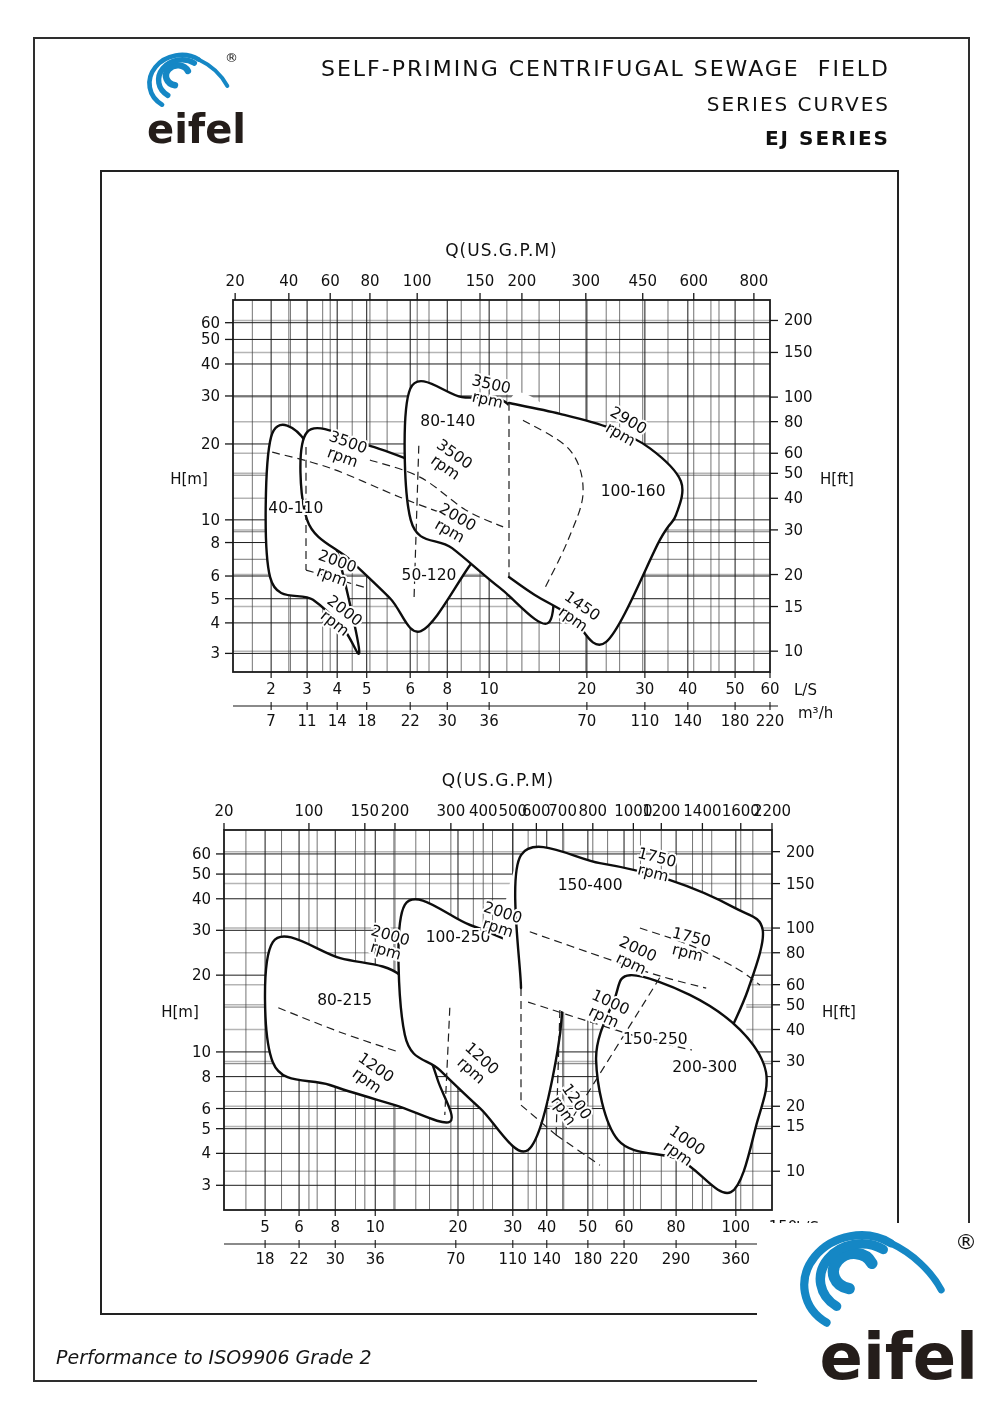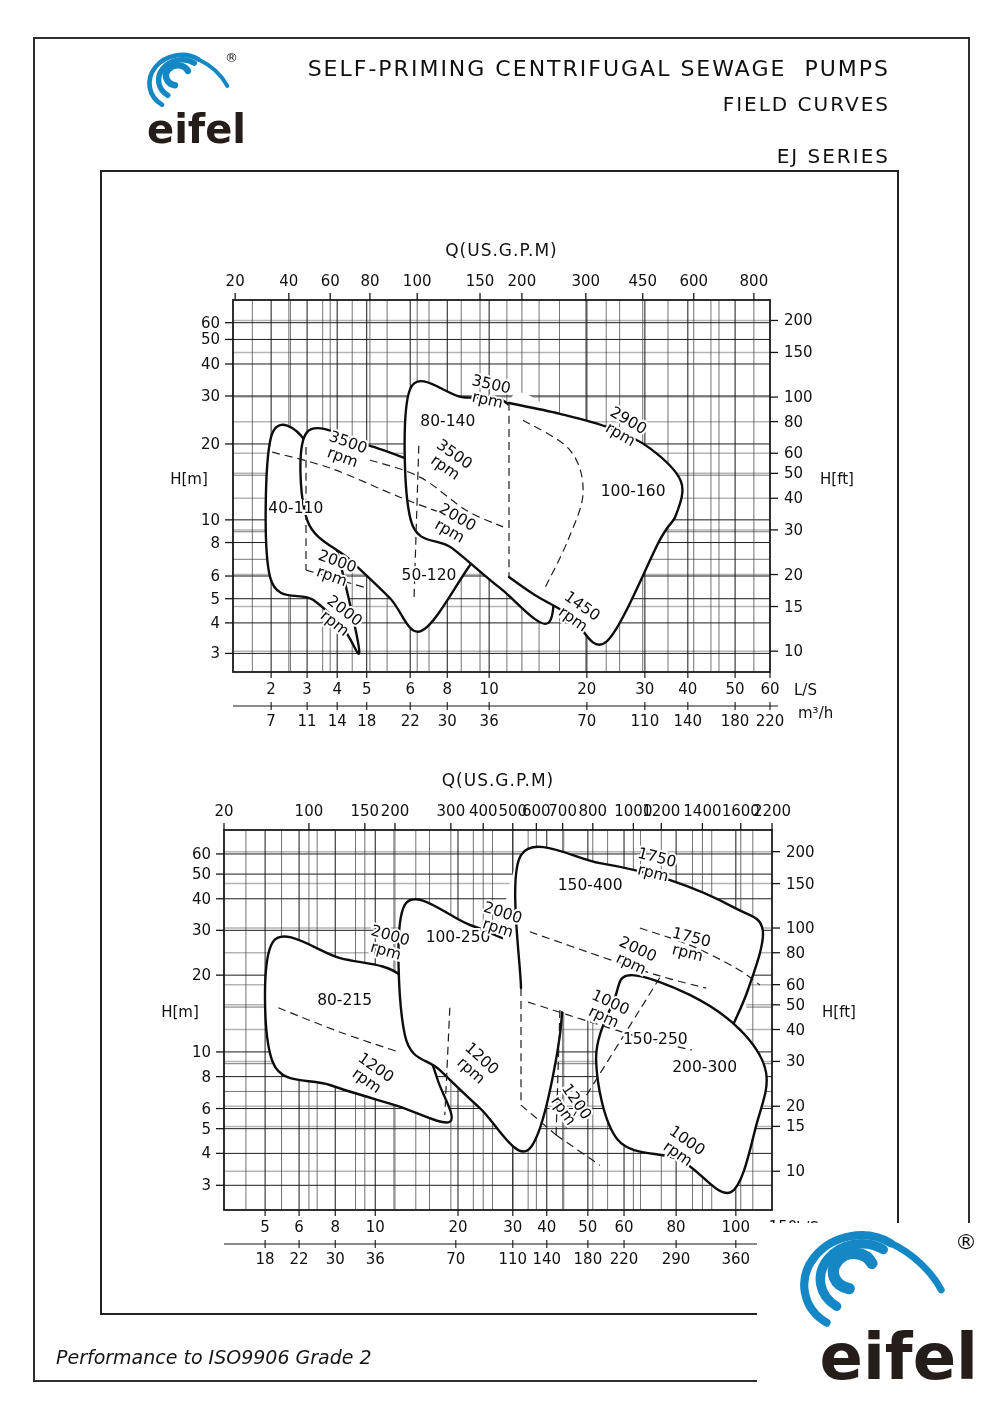--- a/index.html
+++ b/index.html
@@ -9,21 +9,21 @@
   .inner-box{position:absolute;left:100px;top:170px;width:795px;height:1141px;border:2px solid #222;background:#fff;}
   #charts-svg{position:absolute;left:0;top:0;}
   .brand{position:absolute;left:125px;top:48px;width:165px;height:105px;}
   .brand .swirl{position:absolute;left:0;top:0;}
   .brand .reg{position:absolute;left:100px;top:2px;font-size:13px;color:#111;}
   .brand .wordmark{position:absolute;left:22px;top:58px;font-size:40px;font-weight:bold;
         color:#241d1a;letter-spacing:0px;}
   .titles{position:absolute;right:110px;top:56px;text-align:right;color:#101010;}
   .title-l1{font-size:22px;letter-spacing:2px;white-space:pre;}
   .title-l2{font-size:20px;letter-spacing:2px;margin-top:11px;}
-  .title-l3{font-size:20px;letter-spacing:2px;margin-top:28px;}
+  .title-l3{font-size:20px;letter-spacing:2px;margin-top:10px;font-weight:bold;}
   .footer-note{position:absolute;left:56px;top:1346px;font-style:italic;font-size:19px;color:#151515;}
   .watermark{position:absolute;left:757px;top:1223px;width:235px;height:182px;background:#fff;}
   .watermark .swirl{position:absolute;left:6px;top:0px;}
   .watermark .reg{position:absolute;left:198px;top:6px;font-size:22px;color:#111;}
   .watermark .wordmark{position:absolute;right:14px;top:102px;font-size:64px;font-weight:bold;
         color:#241d1a;line-height:1;}
 </style>
 </head>
 <body>
 
@@ -38,22 +38,22 @@
         <path d="M95,21 A28,24 -8 1 0 58,66" stroke-width="7.5"></path>
         <path d="M50,79 A38,33 -10 1 1 101,16" stroke-width="6.5"></path>
         <path d="M101,16 C118,24 133,38 141,53" stroke-width="5.5"></path>
       </g>
     </svg>
     <span class="reg">®</span>
     <div class="wordmark">eifel</div>
   </div>
 
   <div class="titles">
-    <div class="title-l1">SELF-PRIMING CENTRIFUGAL SEWAGE  PUMPS</div>
-    <div class="title-l2">FIELD CURVES</div>
+    <div class="title-l1">SELF-PRIMING CENTRIFUGAL SEWAGE  FIELD</div>
+    <div class="title-l2">SERIES CURVES</div>
     <div class="title-l3">EJ SERIES</div>
   </div>
 
   <div class="inner-box"></div>
 
   <svg id="charts-svg" width="1000" height="1414" viewBox="0 0 1000 1414" style="font-family:&quot;DejaVu Sans&quot;,&quot;Liberation Sans&quot;,sans-serif">
       <g>
         <line x1="233" y1="320.46" x2="770" y2="320.46" stroke="#b5b5b5" stroke-width="1.5"></line>
         <line x1="233" y1="352.452" x2="770" y2="352.452" stroke="#b5b5b5" stroke-width="1.5"></line>
         <line x1="233" y1="397.092" x2="770" y2="397.092" stroke="#b5b5b5" stroke-width="1.5"></line>

